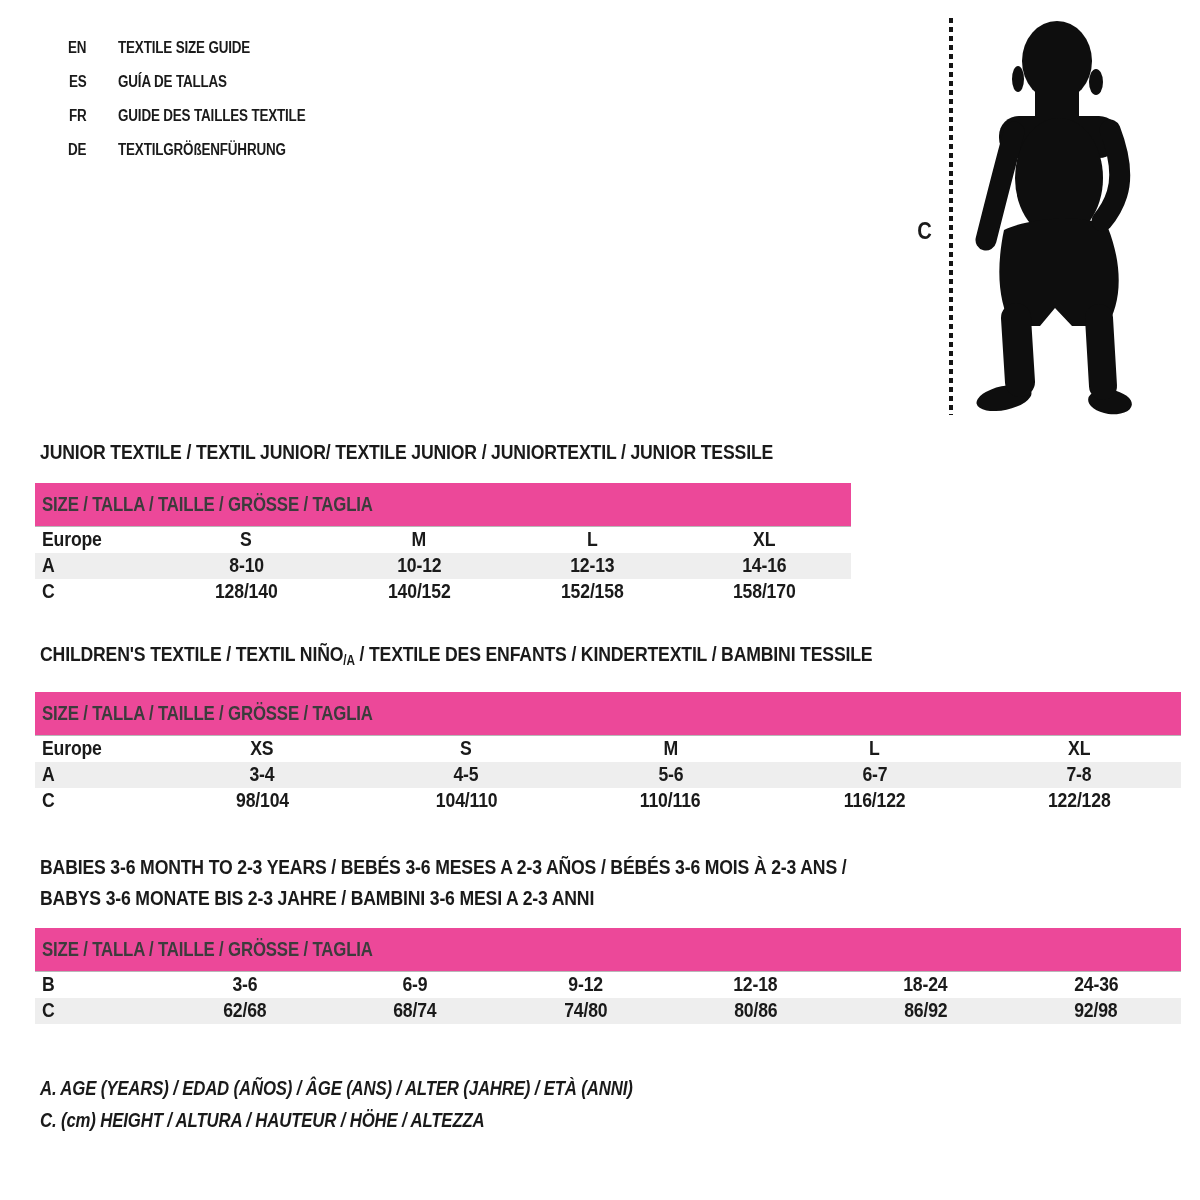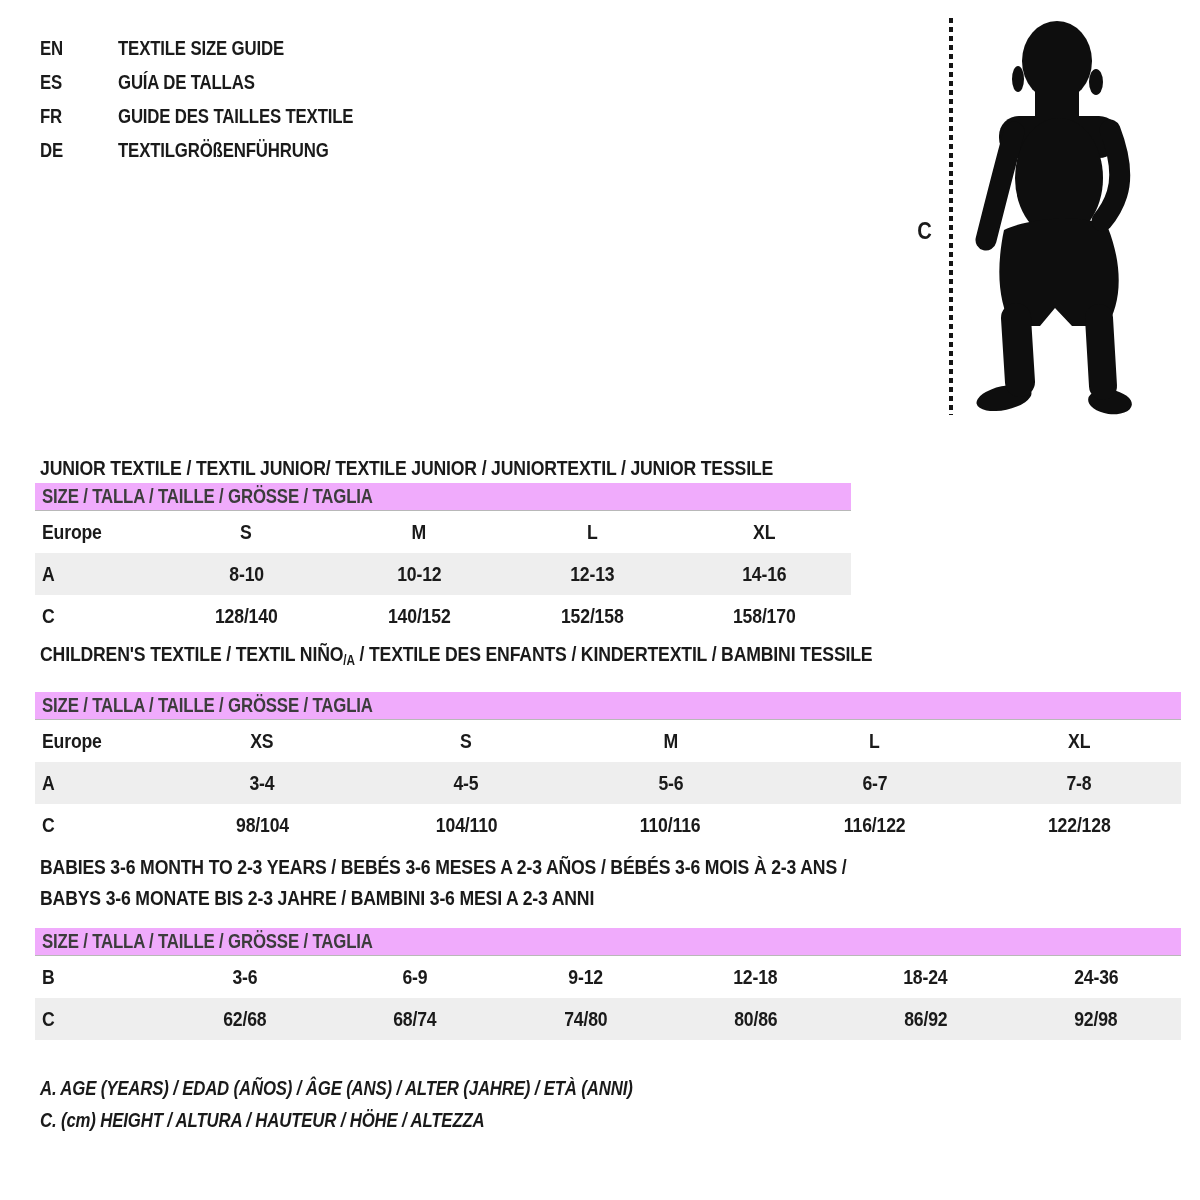--- a/index.html
+++ b/index.html
@@ -7,46 +7,46 @@
     width:1200px;height:1200px;position:relative;overflow:hidden;
     background:#ffffff;color:#1a1a1a;
     font-family:"Liberation Sans",sans-serif;font-weight:700;
   }
   
   .t,.tc{display:inline-block;transform:scaleX(.84);white-space:nowrap;letter-spacing:-.2px;}
   .t{transform-origin:0 50%;}
   .tc{transform-origin:50% 50%;}
 
   
-  #langs{position:absolute;left:40px;top:31px;font-size:20px;}
+  #langs{position:absolute;left:40px;top:31px;font-size:16px;text-align:center;}
   .lang-row{display:flex;height:34px;align-items:center;}
   .lang-code{width:78px;}
 
   
   #measure-line{position:absolute;left:949px;top:18px;width:4px;height:397px;
     background:repeating-linear-gradient(to bottom,#141414 0 5px,transparent 5px 9px);}
   #measure-label{position:absolute;left:916px;top:217px;font-size:24px;}
   #silhouette{position:absolute;left:972px;top:18px;}
 
   
   .sec-title{position:absolute;left:40px;font-size:21px;line-height:24px;}
-  #title-junior{top:456px;}
+  #title-junior{top:440px;}
   #title-children{top:642px;text-align:center;}
   #title-babies{top:851px;line-height:31px;}
   .sub{font-size:14px;vertical-align:-4px;}
 
   
   .tbl{position:absolute;font-size:21px;}
   #tbl-junior{left:35px;top:483px;width:816px;}
   #tbl-children{left:35px;top:692px;width:1146px;}
   #tbl-babies{left:35px;top:928px;width:1146px;}
-  .size-bar{height:28px;background:#f0abfc;display:flex;align-items:center;
+  .size-bar{height:44px;background:#ec4899;display:flex;align-items:center;
     padding-left:7px;box-sizing:border-box;color:#3c3c3c;font-size:20px;
     border-bottom:1px solid #b8b8b8;}
-  .trow{display:flex;height:42px;align-items:center;}
+  .trow{display:flex;height:26px;}
   .shaded{background:#eeeeee;}
   .lbl{width:125px;padding-left:7px;box-sizing:border-box;}
   .cell{flex:1;text-align:center;}
 
   
   #footnotes{position:absolute;left:40px;top:1072px;font-size:20px;font-style:italic;}
   .fn{height:32px;display:flex;align-items:center;}
 </style>
 </head>
 <body>

